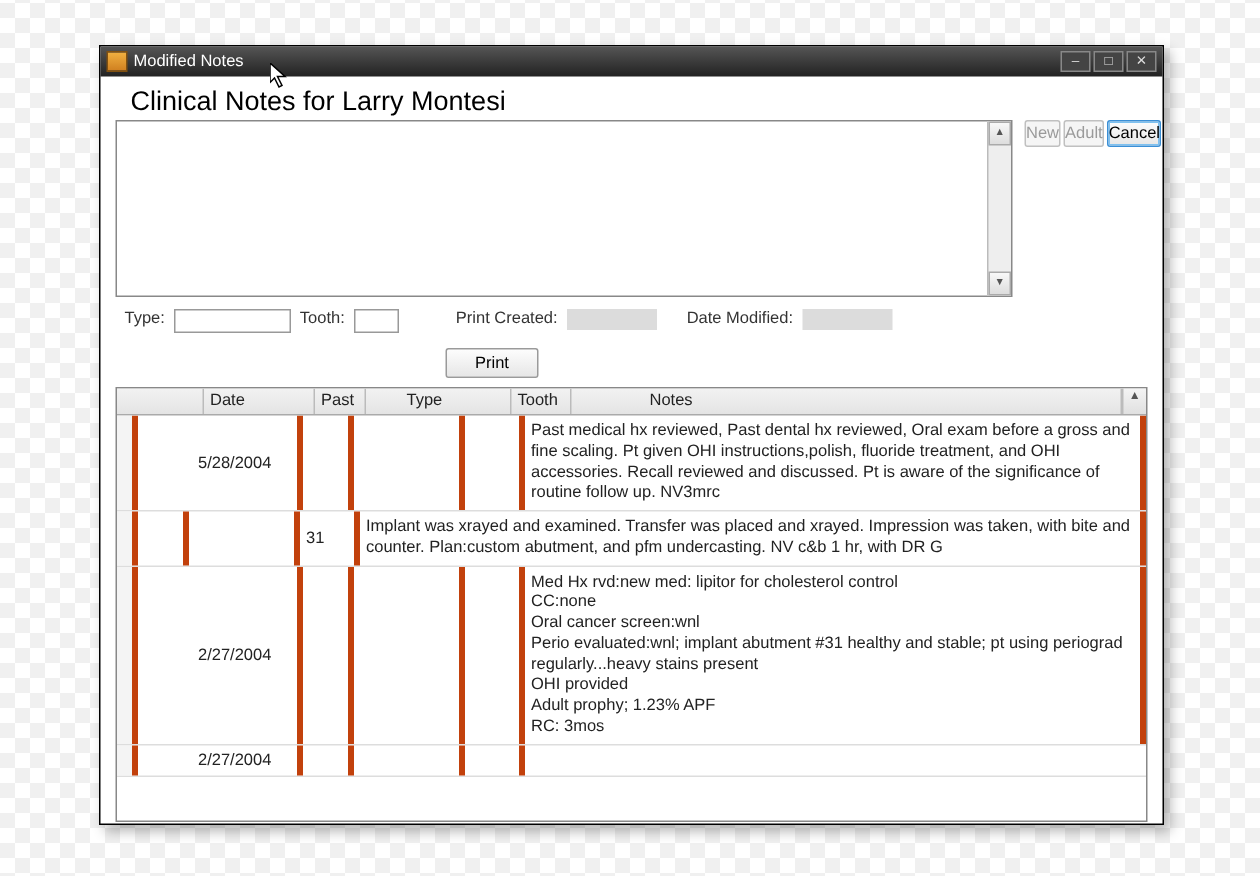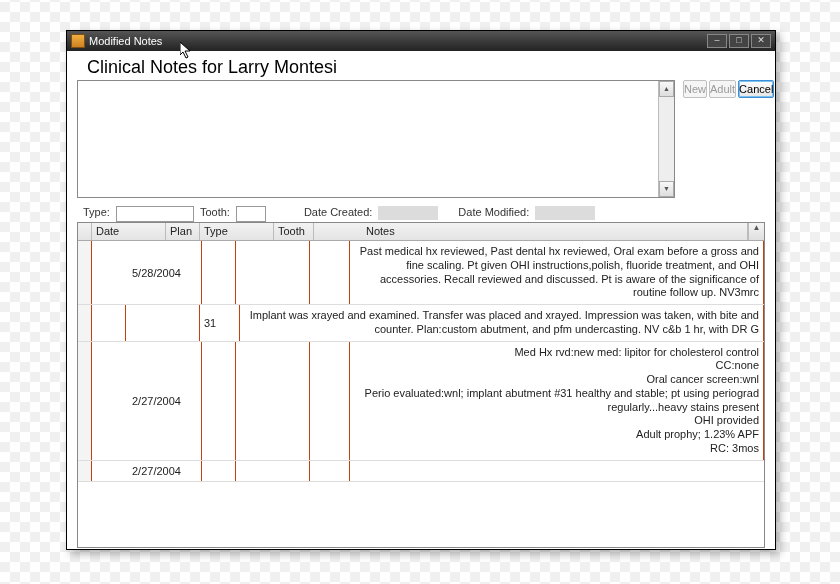--- a/index.html
+++ b/index.html
@@ -146,50 +146,50 @@
     flex-direction: column;
     overflow: hidden;
     margin-bottom: 1px;
   }
   .grid-header {
     display: flex;
     background: linear-gradient(#f2f2f2,#e4e4e4);
     border-bottom: 1px solid #aaa;
     flex-shrink: 0;
     height: 18px;
+    padding-left: 44px;
   }
   .grid-header .gh {
     border-right: 1px solid #bbb;
     padding: 2px 4px;
     font-size: 11px;
     color: #222;
   }
   .gh-rowhead { width: 14px; }
   .gh-date { width: 74px; }
   .gh-user { width: 34px; }
-  .gh-type { width: 74px; }
+  .gh-type { width: 74px; margin-left: 23px; }
   .gh-tooth { width: 40px; }
   .gh-notes { flex: 1; margin-left: 48px; }
   .gh-scroll { width: 16px; background: linear-gradient(#f4f4f4,#e0e0e0); border-left:1px solid #bbb; text-align:center; font-size:8px; color:#555;}
   .grid-body {
     flex: 1;
     overflow-y: auto;
     position: relative;
   }
   .grid-row {
     display: flex;
     border-bottom: 1px solid #ddd;
     font-size: 11px;
     color: #222;
     min-height: 18px;
   }
   .grid-row .cell {
-    border-right: 1px solid #c2410c;
+    border-right: 4px solid #c2410c;
     padding: 4px;
-    text-align: right;
   }
   .cell-rowhead { width: 14px; background:#f4f4f4; border-right:1px solid #ccc;}
   .cell-date { width: 74px; display:flex; align-items:center;margin-left:36px;}
   .cell-user { width: 34px; }
   .cell-type { width: 74px; }
   .cell-tooth { width: 40px; display:flex; align-items:center;}
   .cell-notes { flex: 1; line-height: 1.25; padding-right:4px;}
   
   .grid-body-inner { display:flex; flex-direction:column; }
   
@@ -235,33 +235,36 @@
         <div class="btn disabled">Delete</div>
       </div>
     </div>
 
     <div class="fields-row">
       <span class="field-label">Type:</span>
       <input class="field-input" style="width: 78px;" value="">
       <span class="field-label">Tooth:</span>
       <input class="field-input" style="width: 30px;" value="">
       <span style="width:26px"></span>
-      <span class="field-label">Date Created:</span>
+      <span class="field-label">Print Created:</span>
       <span class="field-readonly"></span>
       <span style="width:8px"></span>
       <span class="field-label">Date Modified:</span>
       <span class="field-readonly"></span>
     </div>
 
+    <div class="print-row">
+      <button class="print-btn">Print</button>
+    </div>
 
     <div class="grid-wrap">
       <div class="grid-header">
         <div class="gh gh-rowhead"></div>
         <div class="gh gh-date">Date</div>
-        <div class="gh gh-user">Plan</div>
+        <div class="gh gh-user">Past</div>
         <div class="gh gh-type">Type</div>
         <div class="gh gh-tooth">Tooth</div>
         <div class="gh gh-notes">Notes</div>
         <div class="gh-scroll">▲</div>
       </div>
       <div class="grid-body">
         <div class="grid-body-inner" id="grid-rows">
             <div class="grid-row">
               <div class="cell cell-rowhead"></div>
               <div class="cell cell-date">5/28/2004</div>

